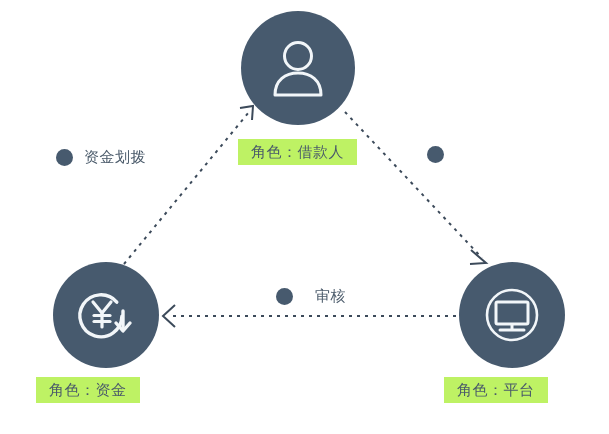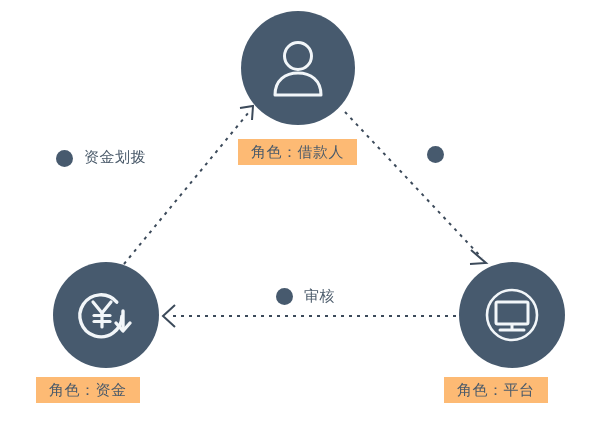--- a/index.html
+++ b/index.html
@@ -52,21 +52,21 @@
     width: 106px;
     height: 106px;
   }
   .node-icon {
     display: block;
   }
 
   
   .role-chip {
     position: absolute;
-    background: #fdba74;
+    background: #bef264;
     color: #4a5a6a;
     font-size: 15px;
     line-height: 26px;
     height: 26px;
     padding: 0 13px;
     white-space: nowrap;
     letter-spacing: 0.5px;
   }
   .chip-borrower {
     left: 238px;
@@ -97,29 +97,29 @@
   }
   .edge-text {
     margin-left: 11px;
     font-size: 15px;
     color: #4a5a6a;
     letter-spacing: 0.5px;
   }
   .label-fund-transfer {
     left: 56px;
     top: 148px;
-    align-items: flex-end;
   }
   .label-loan-request {
     left: 427px;
     top: 146px;
   }
   .label-review {
     left: 276px;
     top: 287px;
+    gap: 11px;
   }
 </style>
 </head>
 <body>
 
 <div id="diagram-root">
 
   <svg id="edge-layer" viewBox="0 0 609 434">
 
     <g>

